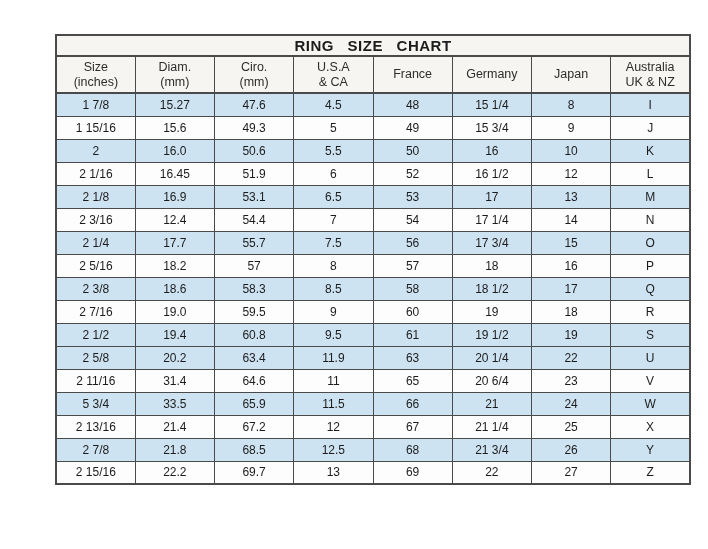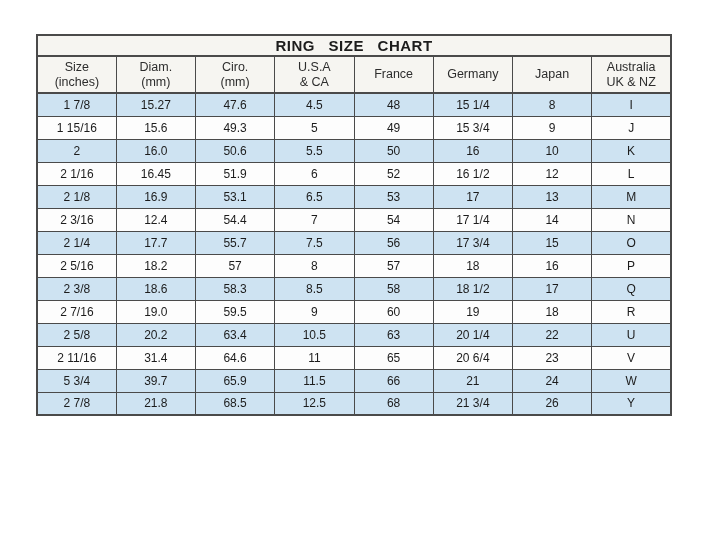--- a/index.html
+++ b/index.html
@@ -19,20 +19,21 @@
     overflow:hidden;
   }
   .chart-wrap{
     position:absolute;left:36px;top:34px;width:636px;
   }
   table{
     width:100%;
     border-collapse:collapse;
     table-layout:fixed;
     border:2px solid var(--border);
+    margin-left:19px;
   }
   th,td{
     border:1px solid var(--border);
     text-align:center;
     vertical-align:middle;
     padding:0 2px;
     overflow:hidden;
     white-space:nowrap;
   }
   th.title{
@@ -175,54 +176,84 @@
           <td>2 7/16</td>
           <td>19.0</td>
           <td>59.5</td>
           <td>9</td>
           <td>60</td>
           <td>19</td>
           <td>18</td>
           <td>R</td>
         </tr>
         <tr class="alt">
+          <td>2 1/2</td>
+          <td>19.4</td>
+          <td>60.8</td>
+          <td>9.5</td>
+          <td>61</td>
+          <td>19 1/2</td>
+          <td>19</td>
+          <td>S</td>
+        </tr>
+        <tr class="alt">
           <td>2 5/8</td>
           <td>20.2</td>
           <td>63.4</td>
-          <td>10.5</td>
+          <td>11.9</td>
           <td>63</td>
           <td>20 1/4</td>
           <td>22</td>
           <td>U</td>
         </tr>
         <tr class="plain">
           <td>2 11/16</td>
           <td>31.4</td>
           <td>64.6</td>
           <td>11</td>
           <td>65</td>
           <td>20 6/4</td>
           <td>23</td>
           <td>V</td>
         </tr>
         <tr class="alt">
           <td>5 3/4</td>
-          <td>39.7</td>
+          <td>33.5</td>
           <td>65.9</td>
           <td>11.5</td>
           <td>66</td>
           <td>21</td>
           <td>24</td>
           <td>W</td>
+        </tr>
+        <tr class="plain">
+          <td>2 13/16</td>
+          <td>21.4</td>
+          <td>67.2</td>
+          <td>12</td>
+          <td>67</td>
+          <td>21 1/4</td>
+          <td>25</td>
+          <td>X</td>
         </tr>
         <tr class="alt">
           <td>2 7/8</td>
           <td>21.8</td>
           <td>68.5</td>
           <td>12.5</td>
           <td>68</td>
           <td>21 3/4</td>
           <td>26</td>
           <td>Y</td>
         </tr>
+        <tr class="plain">
+          <td>2 15/16</td>
+          <td>22.2</td>
+          <td>69.7</td>
+          <td>13</td>
+          <td>69</td>
+          <td>22</td>
+          <td>27</td>
+          <td>Z</td>
+        </tr>
       </tbody>
   </table>
 </div>
 
 </body></html>

